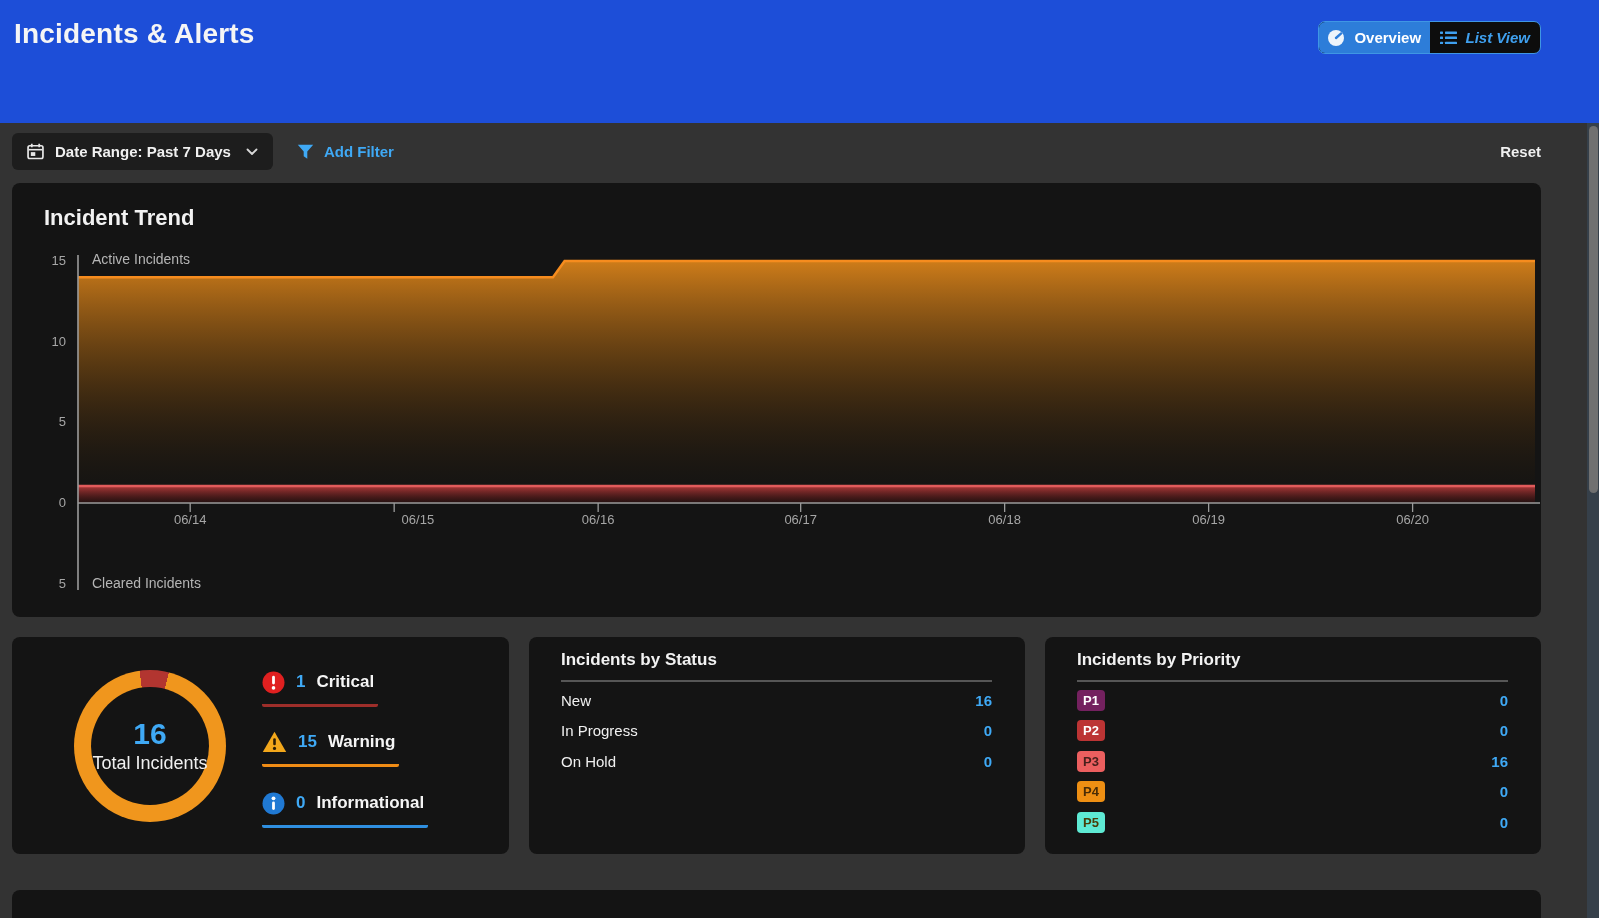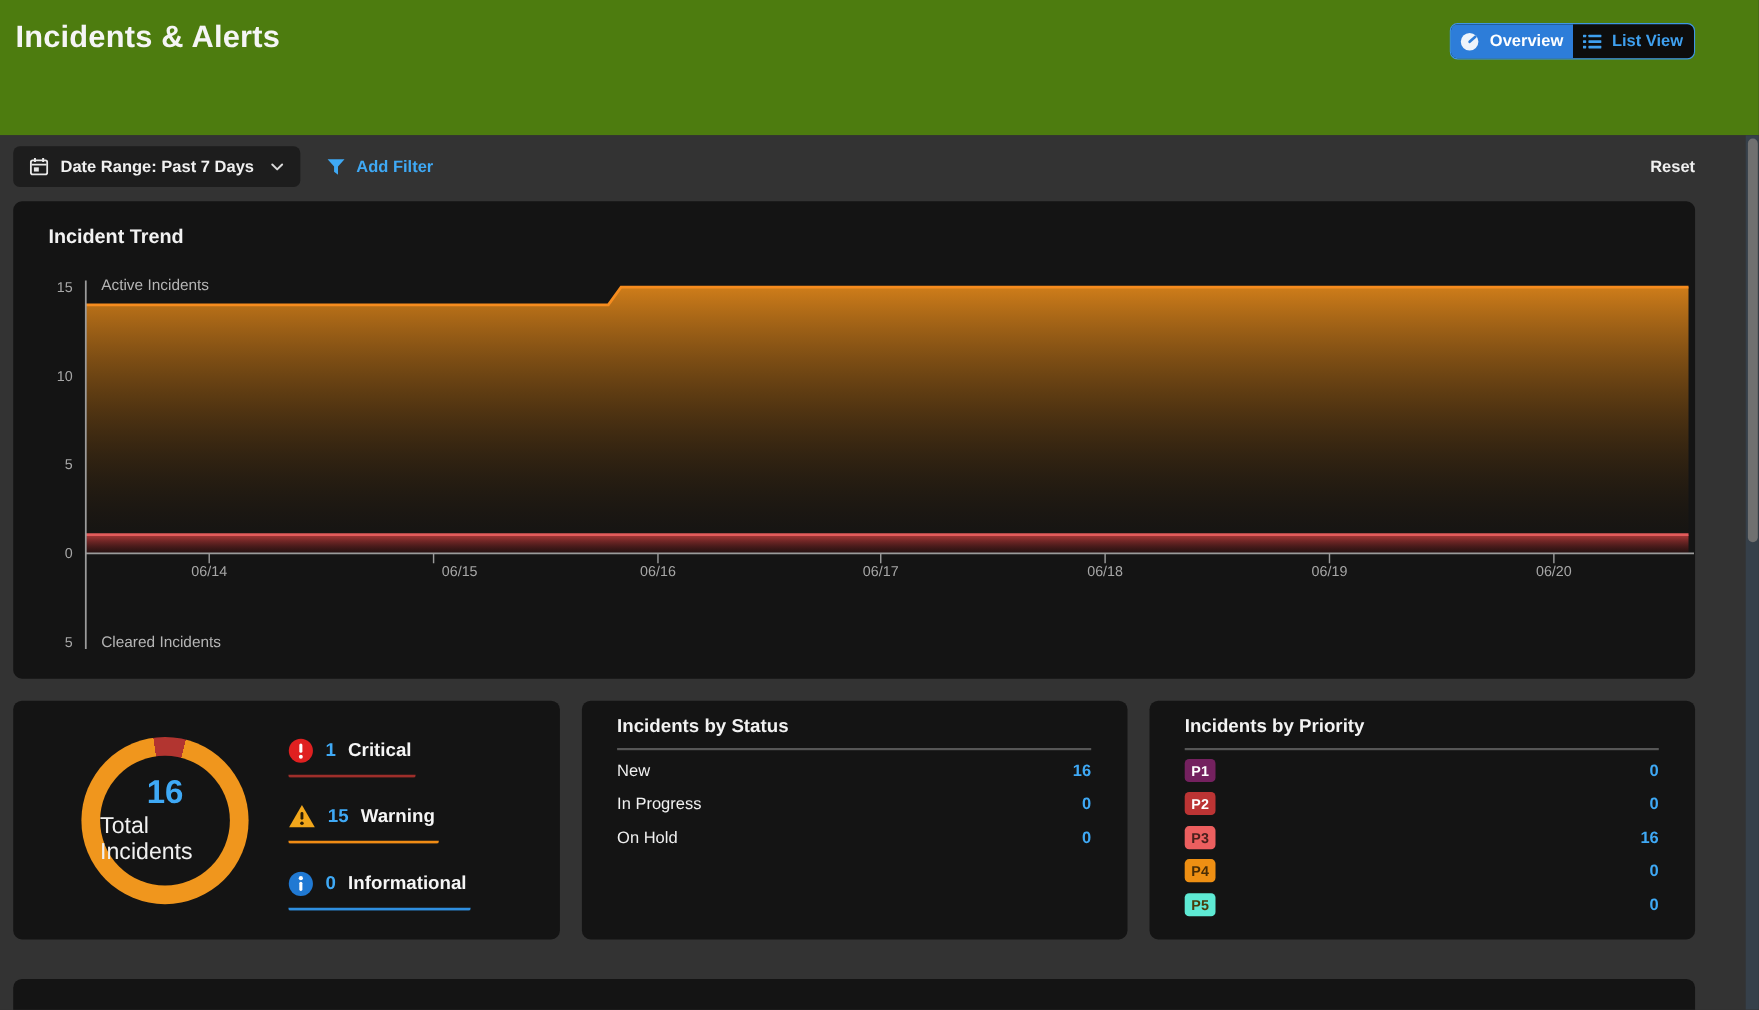--- a/index.html
+++ b/index.html
@@ -1,63 +1,63 @@
 <!DOCTYPE html>
 <html><head>
 <meta charset="utf-8">
 <style>
   * { margin:0; padding:0; box-sizing:border-box; }
   html,body { width:1599px; height:918px; overflow:hidden; background:#333333;
     font-family:"Liberation Sans", sans-serif; }
   .page { position:relative; width:1599px; height:918px; }
 
   
-  .top-header { position:absolute; left:0; top:0; width:100%; height:123px; background:#4d7c0f; }
+  .top-header { position:absolute; left:0; top:0; width:100%; height:123px; background:#1d4ed8; }
   .page-title { position:absolute; left:14px; top:18px; font-size:28px; font-weight:600; color:#f5f5f5; letter-spacing:.2px; }
   .view-toggle { position:absolute; top:21px; left:1318px; width:223px; height:33px;
     border:1px solid #3f96e4; border-radius:7px; display:flex; overflow:hidden; background:#0d0d0d; }
   .toggle-seg { flex:1; display:flex; align-items:center; justify-content:center; gap:9px;
     font-size:15px; font-weight:600; cursor:pointer; white-space:nowrap; }
   .toggle-seg.selected { color:#ffffff; }
-  .toggle-seg.unselected { color:#3fa0ef; }
+  .toggle-seg.unselected { color:#3fa0ef;font-style:italic; }
 
   .tabs { position:absolute; left:11px; bottom:0; display:flex; gap:43px; }
   .tab { font-size:15px; font-weight:600; color:#e8e8e8; padding-bottom:17px; position:relative; cursor:pointer; white-space:nowrap; }
   .tab.active { color:#ffffff; }
   .tab.active::after { content:""; position:absolute; left:-11px; right:-12px; bottom:0; height:4px; background:#3f96e4; }
 
   
   .content { position:absolute; top:123px; left:0; width:1599px; height:795px; background:#333333; }
 
   .filter-bar { position:absolute; top:10px; left:12px; right:58px; height:37px; display:flex; align-items:center; }
   .date-pill { height:37px; background:#1d1d1d; border-radius:6px; display:flex; align-items:center; gap:11px;
     padding:0 15px; color:#f0f0f0; font-size:15px; font-weight:600; cursor:pointer; }
   .add-filter { display:flex; align-items:center; gap:10px; margin-left:24px; color:#3fa9f5; font-size:15px; font-weight:600; cursor:pointer; }
   .reset-btn { margin-left:auto; color:#f0f0f0; font-size:15px; font-weight:600; cursor:pointer; }
 
   .card { position:absolute; background:#141414; border-radius:8px; }
 
   
   .trend-card { left:12px; top:60px; width:1529px; height:434px; }
-  .trend-title { position:absolute; left:32px; top:22px; font-size:18px; font-weight:600; color:#f2f2f2; }
+  .trend-title { position:absolute; left:32px; top:22px; font-size:22px; font-weight:600; color:#f2f2f2; }
   #trend-svg { position:absolute; left:0; top:0; }
   .axis-area-label { position:absolute; color:#b5b5b5; font-size:14px; }
   #lbl-active { left:80px; top:68px; }
   #lbl-cleared { left:80px; top:392px; }
   .y-tick { position:absolute; left:14px; width:40px; text-align:right; color:#a6a6a6; font-size:13px; }
   .yt0 { top:70px; } .yt1 { top:151px; } .yt2 { top:231px; } .yt3 { top:312px; } .ytb { top:393px; }
   .x-tick-label { position:absolute; top:329px; width:80px; text-align:center; color:#a6a6a6; font-size:13px; }
 
   
   .summary-card { left:12px; top:514px; width:497px; height:217px; }
   .donut { position:absolute; left:62px; top:33px; width:152px; height:152px; border-radius:50%; }
   .donut-hole { position:absolute; left:17px; top:17px; width:118px; height:118px; border-radius:50%;
     background:#141414; display:flex; flex-direction:column; align-items:center; justify-content:center; }
   .donut-total { color:#3fa9f5; font-size:30px; font-weight:600; line-height:1.05; }
-  .donut-sub { color:#f0f0f0; font-size:21px; margin-top:3px; }
+  .donut-sub { color:#f0f0f0; font-size:18px; margin-top:3px; }
   .legend-item { position:absolute; left:250px; display:inline-flex; flex-direction:column; cursor:pointer;
     border-bottom:3px solid; padding-bottom:9px; border-radius:0 0 2px 2px; }
   .li0 { top:32px; } .li1 { top:92px; } .li2 { top:153px; }
   .legend-row { display:flex; align-items:center; gap:11px; height:26px; padding-right:4px; }
   .legend-count { color:#3fa9f5; font-size:17px; font-weight:600; }
   .legend-label { color:#f5f5f5; font-size:17px; font-weight:600; }
 
   
   .status-card { left:529px; top:514px; width:496px; height:217px; }
   .priority-card { left:1045px; top:514px; width:496px; height:217px; }

